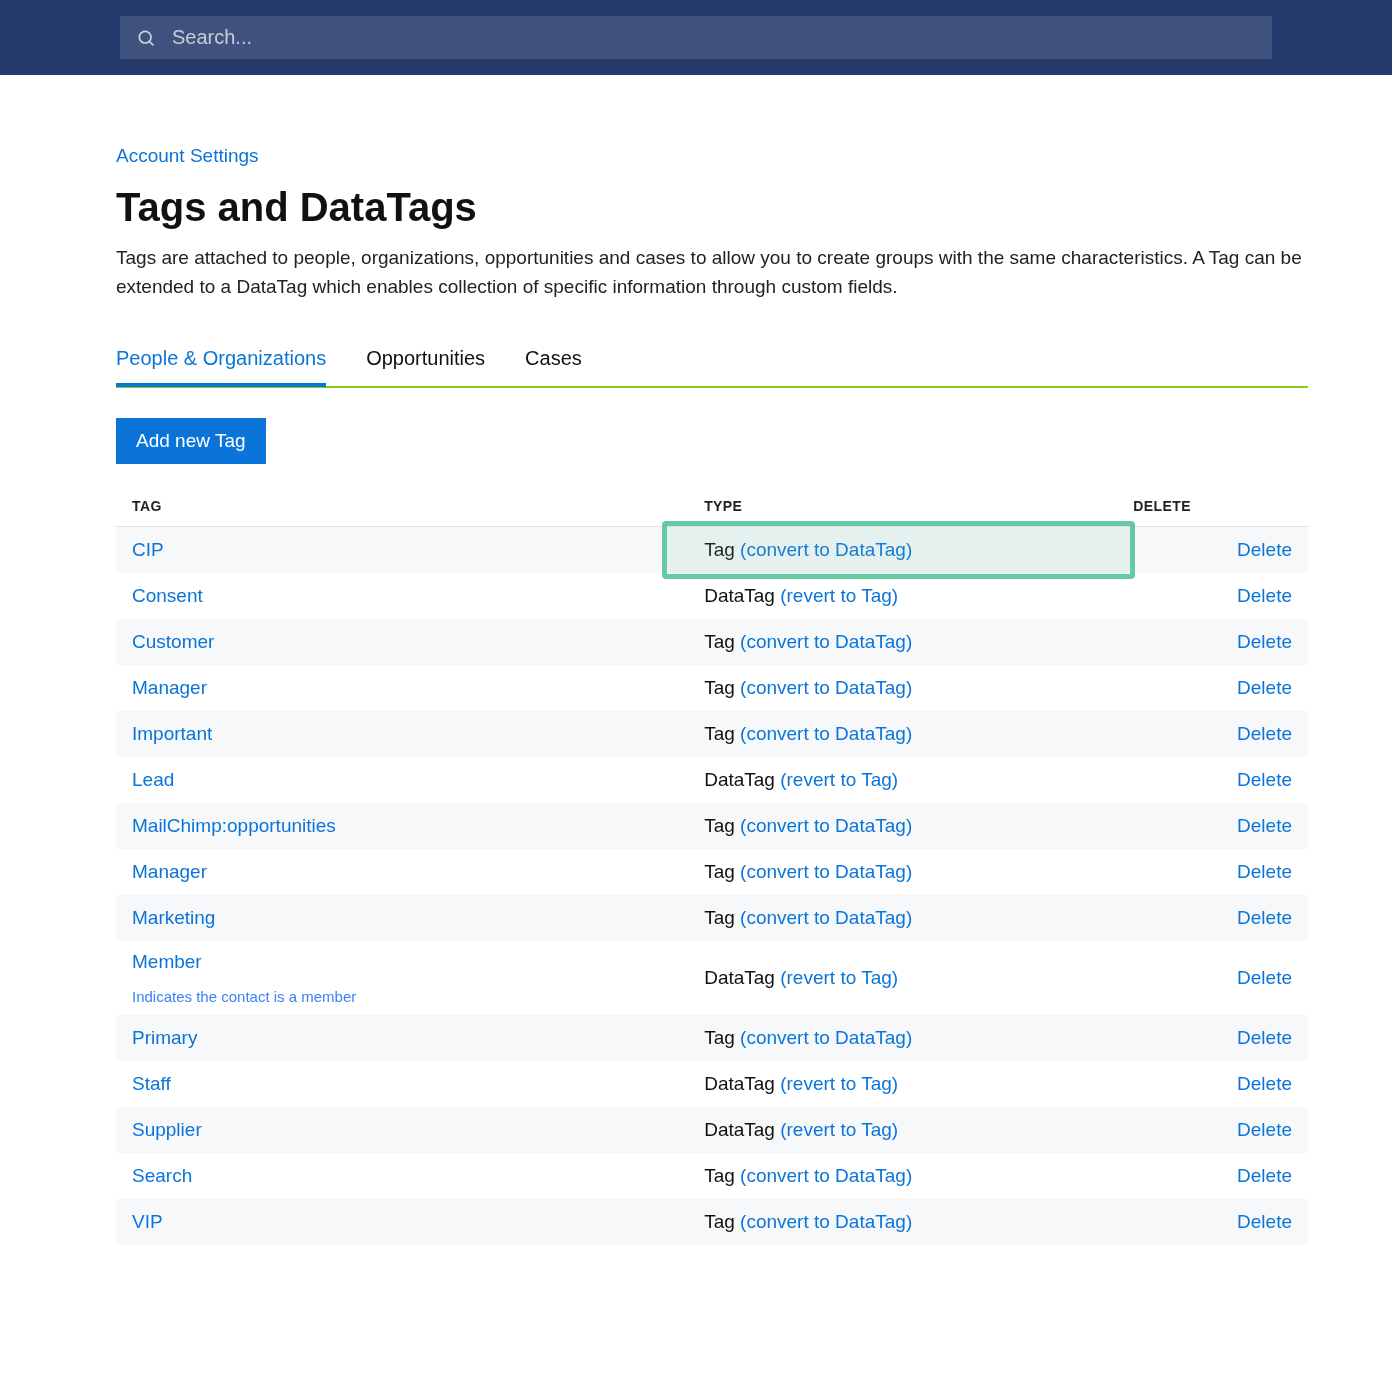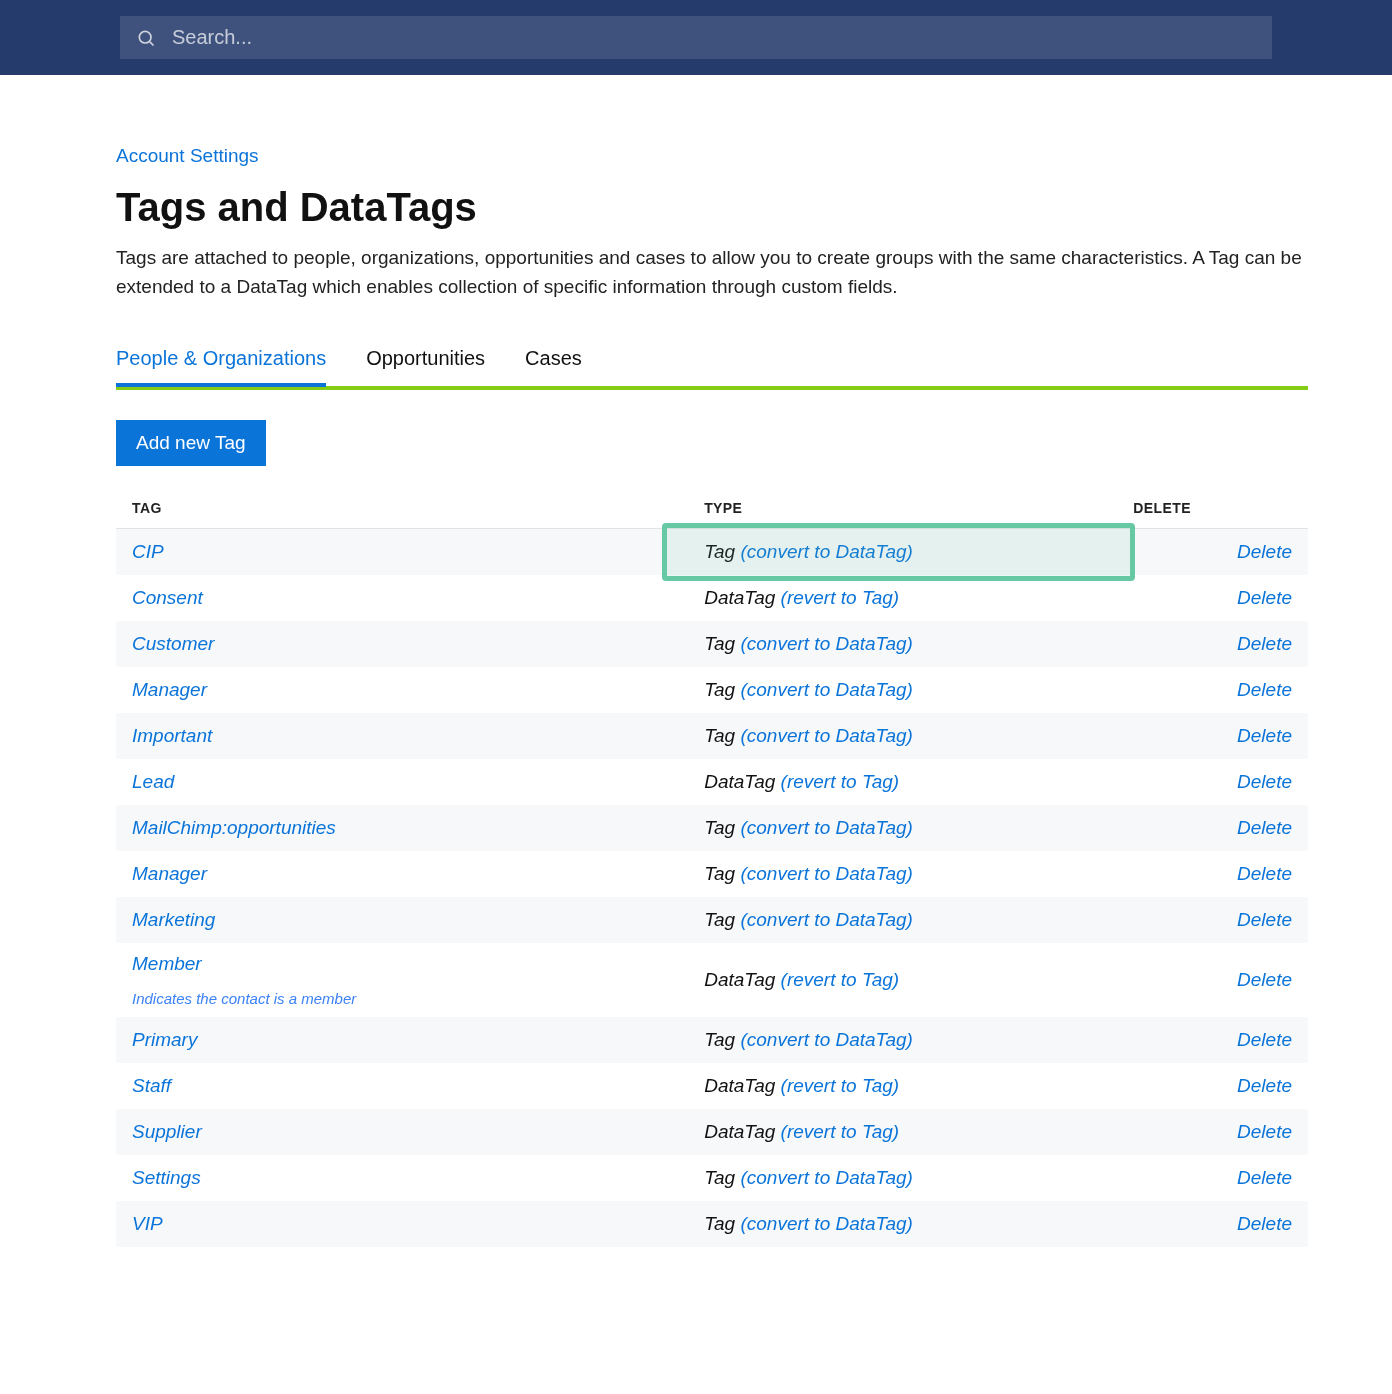--- a/index.html
+++ b/index.html
@@ -52,21 +52,21 @@
   .page-desc {
     font-size: 19px;
     line-height: 1.5;
     color: #222;
     margin-bottom: 40px;
   }
 
   .tabs {
     display: flex;
     gap: 40px;
-    border-bottom: 4px solid #84cc16;
+    border-bottom: 2px solid #84cc16;
     margin-bottom: 30px;
   }
   .tab {
     padding: 6px 0 16px 0;
     font-size: 20px;
     color: #111;
     cursor: pointer;
     position: relative;
   }
   .tab.active {
@@ -103,21 +103,20 @@
     font-weight: 700;
     letter-spacing: 0.4px;
     color: #222;
     padding: 12px 16px 12px 16px;
     border-bottom: 1px solid #e3e3e3;
   }
   .th-delete { text-align: right; }
   .tags-table td {
     padding: 10px 16px;
     vertical-align: middle;
-    font-style: italic;
   }
   .tags-table tbody tr:nth-child(odd) { background: #f6f8fa; }
   .tags-table tbody tr:nth-child(even) { background: #fff; }
   .col-tag { width: 48%; }
   .col-type { width: 36%; }
   .col-del { width: 16%; text-align: right; }
   .link { color: #0b74d9; text-decoration: none; cursor: pointer; }
   .note { color: #3b82f6; font-size: 15px; margin-top: 15px; }
   .type-cell { white-space: nowrap; }
   .del-cell { text-align: right; }
@@ -231,21 +230,21 @@
           <td class="col-tag"><a class="link" href="#">Staff</a></td>
           <td class="col-type type-cell" style="position: relative;"><span class="type-wrap"><span>DataTag </span><a class="link" href="#">(revert to Tag)</a></span></td>
           <td class="col-del del-cell"><a class="link" href="#">Delete</a></td>
         </tr>
         <tr>
           <td class="col-tag"><a class="link" href="#">Supplier</a></td>
           <td class="col-type type-cell" style="position: relative;"><span class="type-wrap"><span>DataTag </span><a class="link" href="#">(revert to Tag)</a></span></td>
           <td class="col-del del-cell"><a class="link" href="#">Delete</a></td>
         </tr>
         <tr>
-          <td class="col-tag"><a class="link" href="#">Settings</a></td>
+          <td class="col-tag"><a class="link" href="#">Search</a></td>
           <td class="col-type type-cell" style="position: relative;"><span class="type-wrap"><span>Tag </span><a class="link" href="#">(convert to DataTag)</a></span></td>
           <td class="col-del del-cell"><a class="link" href="#">Delete</a></td>
         </tr>
         <tr>
           <td class="col-tag"><a class="link" href="#">VIP</a></td>
           <td class="col-type type-cell" style="position: relative;"><span class="type-wrap"><span>Tag </span><a class="link" href="#">(convert to DataTag)</a></span></td>
           <td class="col-del del-cell"><a class="link" href="#">Delete</a></td>
         </tr>
       </tbody>
   </table>

